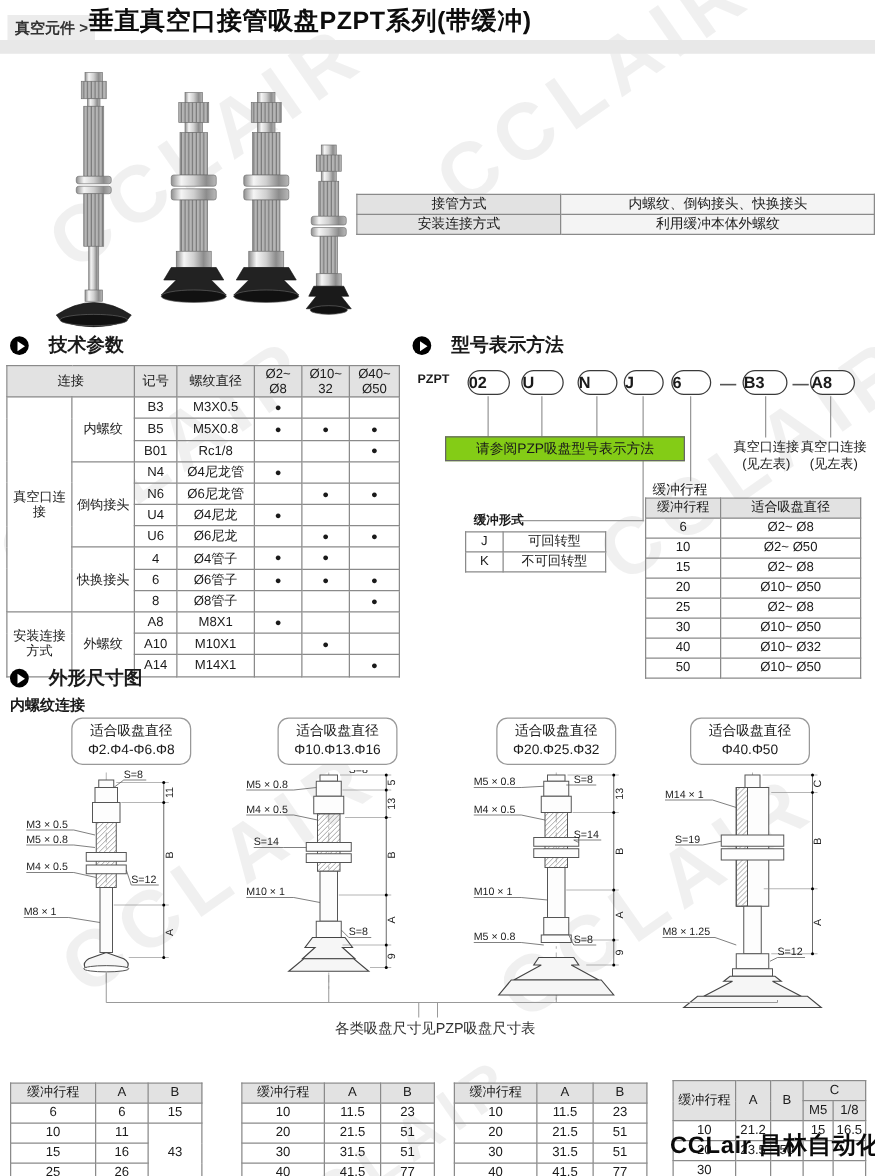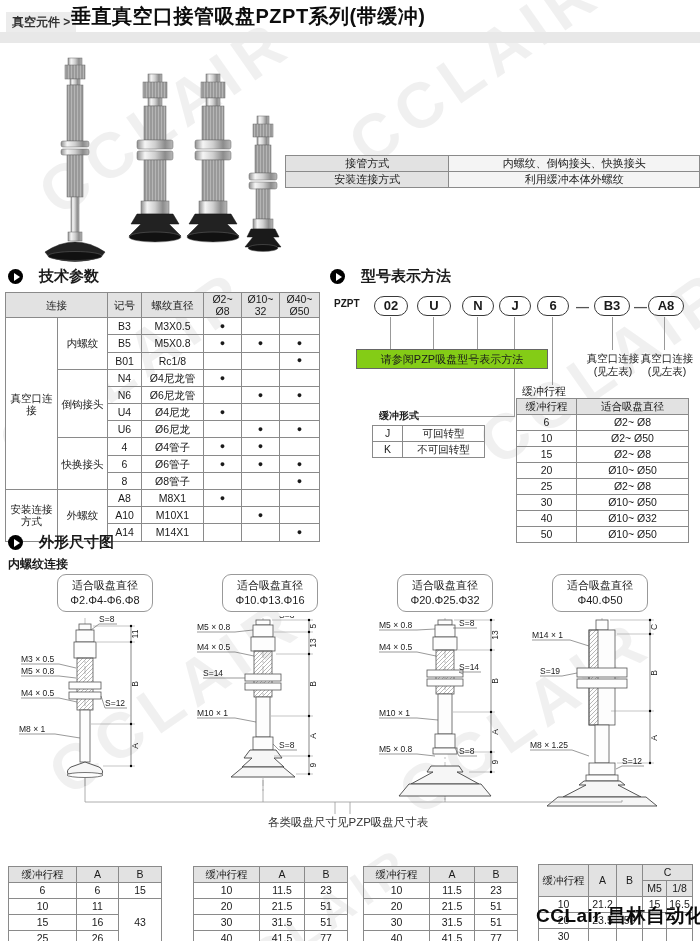--- a/index.html
+++ b/index.html
@@ -25,21 +25,21 @@
   .grp{background:#fff}
   .dot{font-size:9px}
   .ov td{height:15px;font-size:11px}
   .ov td.k{background:#e2e2e2;width:160px}
   .ov td.v{background:#f4f4f4;width:248px}
   .tech td,.tech th{height:16.2px}
   .dashed td{border-bottom:1px dashed #8a8a8a}
   
   .prefix{font-size:10px;font-weight:bold}
   .pill{position:absolute;border:1.6px solid #3a3a3a;border-radius:11px;background:#fff;
-        font-size:13px;font-weight:bold;text-align:center;height:18px;line-height:18px}
+        font-size:13px;font-weight:bold;text-align:left;height:18px;line-height:18px}
   .dash{position:absolute;font-size:13px;font-weight:bold;color:#555}
   .ln{position:absolute;background:#999}
   .note{position:absolute;border:1px solid #666;background:#84cc16;font-size:11px;
         text-align:center;line-height:18px;height:18px}
   .mlabel{position:absolute;font-size:10.5px;text-align:center;line-height:13px}
   .slabel{position:absolute;font-size:11px;font-weight:bold}
   
   .dlabel{font-size:8.5px;fill:#222}
   .pt{fill:#fdfdfd;stroke:#555;stroke-width:0.8}
   .hatchf{fill:url(#hatch);stroke:#555;stroke-width:0.8}

